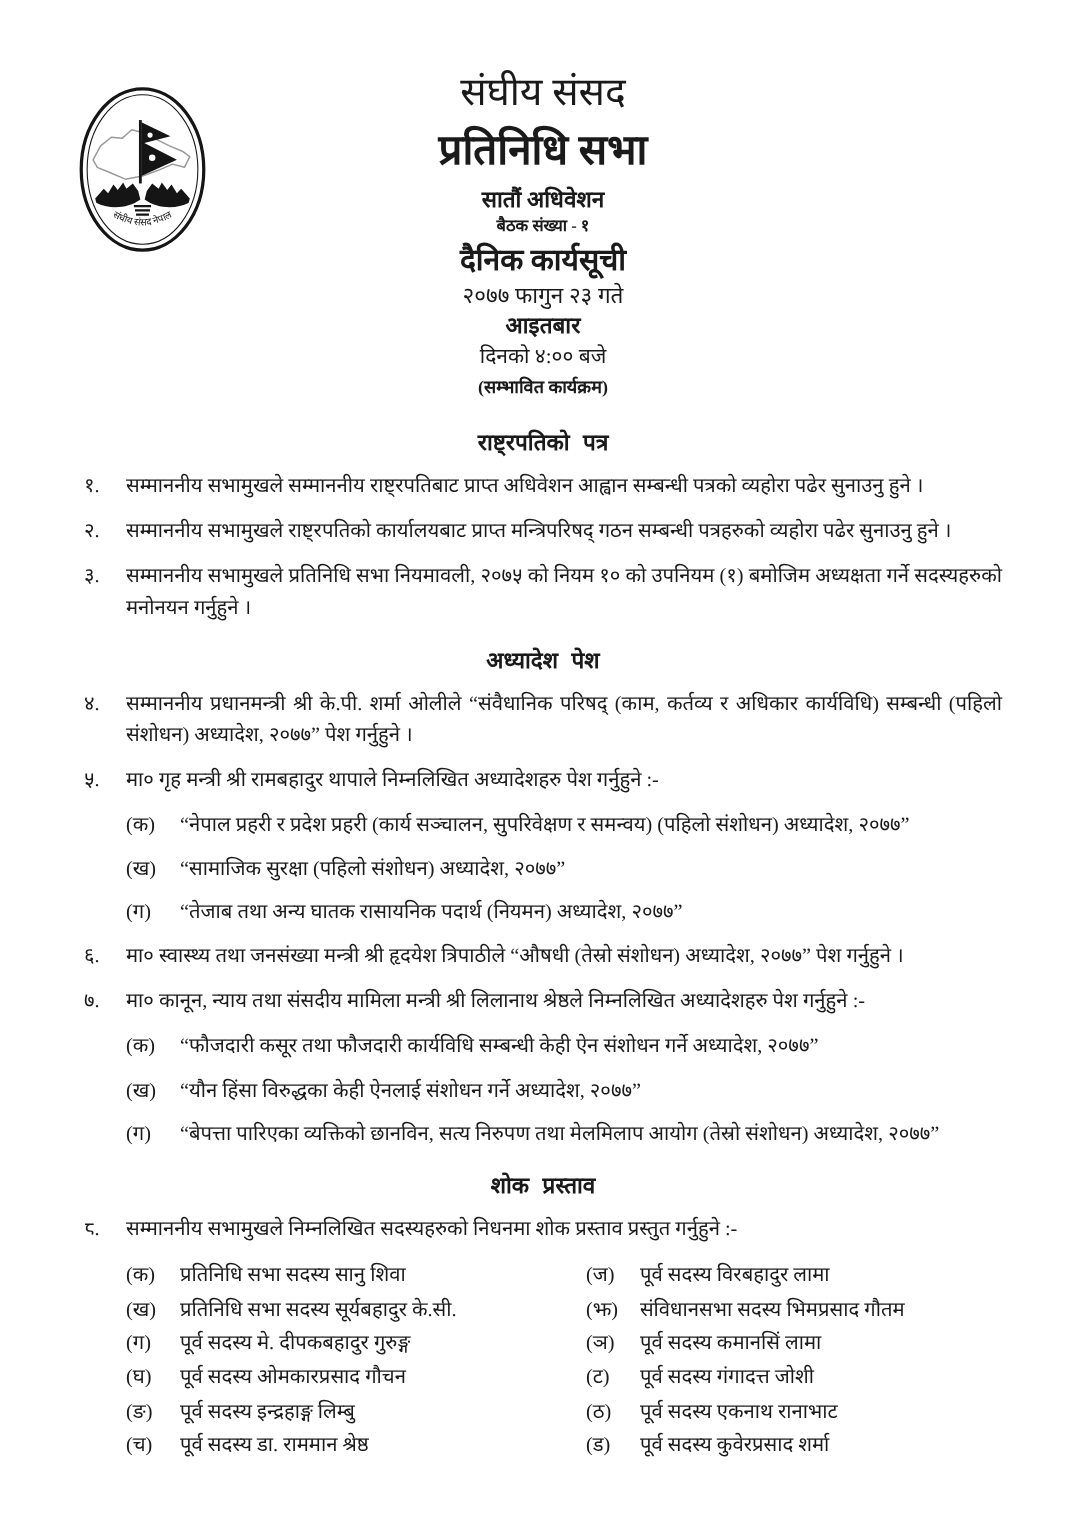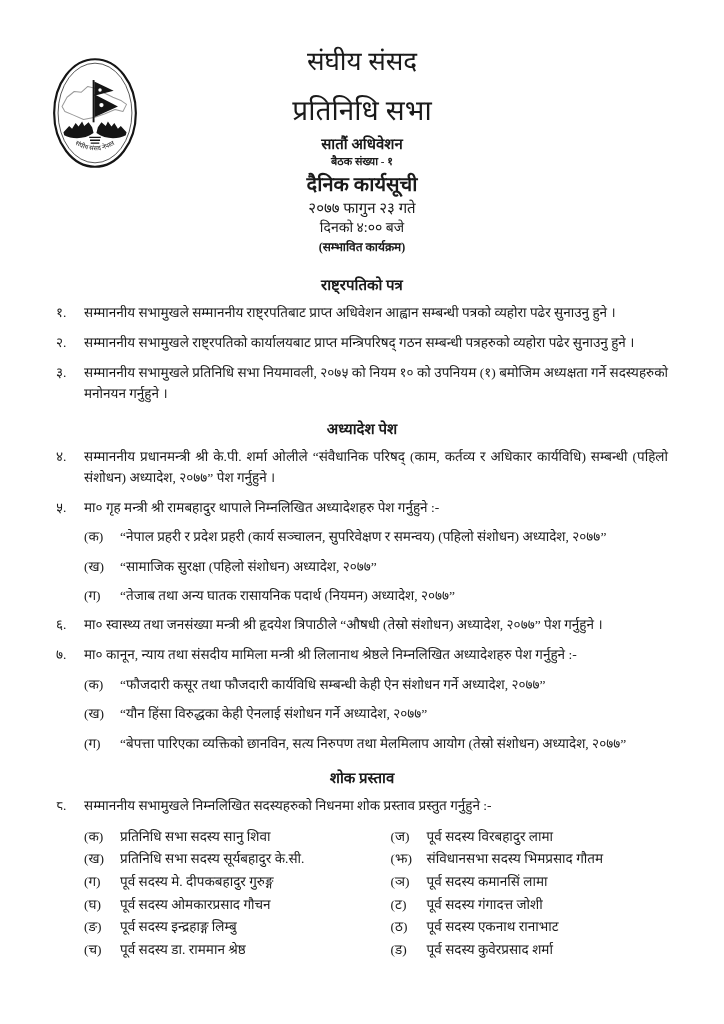--- a/index.html
+++ b/index.html
@@ -10,32 +10,33 @@
     background:#ffffff;
     font-family:"Liberation Serif","DejaVu Serif",serif;
     color:#1a1a1a;
     overflow:hidden;
     box-sizing:border-box;
   }
   .logo{position:absolute;left:52px;top:56px;width:86px;height:114px;}
   .logo svg{width:100%;height:100%;}
   .masthead{text-align:center;padding-top:46px;line-height:1.22;}
   .m-t1{font-size:26px;font-weight:normal;}
-  .m-t2{font-size:28px;font-weight:normal;margin-top:16px;}
+  .m-t2{font-size:28px;font-weight:bold;margin-top:6px;}
   .m-session{font-size:15px;font-weight:bold;margin-top:7px;}
   .m-meeting{font-size:11px;font-weight:bold;margin-top:2px;}
   .m-doctype{font-size:20px;font-weight:bold;margin-top:3px;}
   .m-date{font-size:15px;margin-top:3px;}
   .m-weekday{font-size:15px;font-weight:bold;margin-top:2px;}
   .m-time{font-size:14px;margin-top:2px;text-align:center;}
   .m-note{font-size:12px;font-weight:bold;margin-top:4px;}
   .content{padding:6px 56px 0 56px;}
   .sec-heading{
     text-align:center;font-size:15px;font-weight:bold;
     margin:13px 0 9px 0;
+    font-family:Liberation Mono, monospace;
   }
   .item{display:flex;margin-bottom:9px;font-size:13.5px;line-height:1.55;}
   .item .num{width:28px;flex:0 0 28px;}
   .item .itext{flex:1;text-align:justify;}
   .subitem{display:flex;margin:0 0 9px 28px;font-size:13.5px;line-height:1.5;}
   .subitem .letter{width:36px;flex:0 0 36px;}
   .subitem .stext{flex:1;}
   .cols{display:flex;margin-left:28px;margin-top:2px;font-size:13.5px;}
   .col{display:flex;flex-direction:column;}
   .col:first-child{flex:0 0 52.5%;}
@@ -79,20 +80,21 @@
     </svg>
   </div>
 
   <div class="masthead">
     <div class="m-t1">संघीय संसद</div>
     <div class="m-t2">प्रतिनिधि सभा</div>
     <div class="m-session">सातौं अधिवेशन</div>
     <div class="m-meeting">बैठक संख्या - १</div>
     <div class="m-doctype">दैनिक कार्यसूची</div>
     <div class="m-date">२०७७ फागुन २३ गते</div>
+    <div class="m-weekday">आइतबार</div>
     <div class="m-time">दिनको ४:०० बजे</div>
     <div class="m-note">(सम्भावित कार्यक्रम)</div>
   </div>
 
   <main class="content">
       <section class="section">
         <h3 class="sec-heading">राष्ट्रपतिको पत्र</h3>
         <div class="item">
           <span class="num">१.</span>
           <div class="itext">सम्माननीय सभामुखले सम्माननीय राष्ट्रपतिबाट प्राप्त अधिवेशन आह्वान सम्बन्धी पत्रको व्यहोरा पढेर सुनाउनु हुने ।</div>

